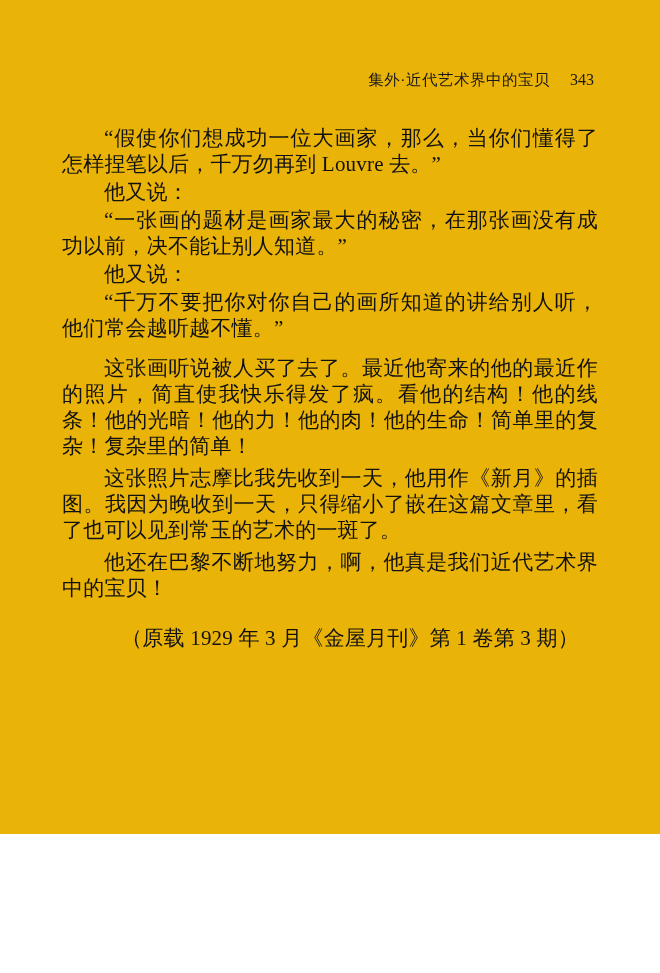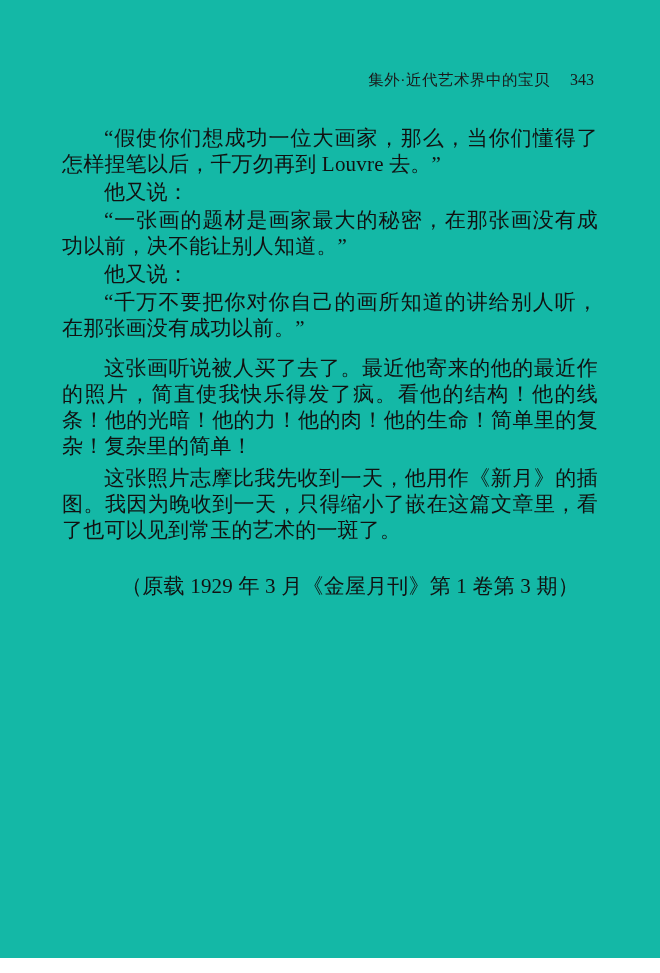--- a/index.html
+++ b/index.html
@@ -12,24 +12,24 @@
     height: 973px;
     font-family: "Liberation Serif", "DejaVu Serif", serif;
     color: #1a1a1a;
     position: relative;
     overflow: hidden;
   }
   .page {
     position: absolute;
     left: 0; top: 0;
     width: 660px;
-    height: 958px;
+    height: 834px;
     box-sizing: border-box;
     padding: 70px 62px 40px 62px;
-    background: #14b8a6;
+    background: #eab308;
   }
   .header {
     display: flex;
     justify-content: flex-end;
     align-items: baseline;
     margin: 0 0 34px 0;
     padding-right: 4px;
   }
   .header-title {
     font-size: 15.5px;
@@ -72,25 +72,26 @@
   <div class="header">
     <span class="header-title">集外·近代艺术界中的宝贝</span>
     <span class="header-pageno">343</span>
   </div>
 
   <div class="body-text">
     <p>“假使你们想成功一位大画家，那么，当你们懂得了怎样捏笔以后，千万勿再到 Louvre 去。”</p>
     <p>他又说：</p>
     <p>“一张画的题材是画家最大的秘密，在那张画没有成功以前，决不能让别人知道。”</p>
     <p>他又说：</p>
-    <p>“千万不要把你对你自己的画所知道的讲给别人听，在那张画没有成功以前。”</p>
+    <p>“千万不要把你对你自己的画所知道的讲给别人听，他们常会越听越不懂。”</p>
     <div class="spacer-sm"></div>
     <div class="spacer-sm"></div>
     <div class="spacer-sm"></div>
     <p>这张画听说被人买了去了。最近他寄来的他的最近作的照片，简直使我快乐得发了疯。看他的结构！他的线条！他的光暗！他的力！他的肉！他的生命！简单里的复杂！复杂里的简单！</p>
     <div class="spacer-sm"></div>
     <p>这张照片志摩比我先收到一天，他用作《新月》的插图。我因为晚收到一天，只得缩小了嵌在这篇文章里，看了也可以见到常玉的艺术的一斑了。</p>
     <div class="spacer-sm"></div>
+    <p>他还在巴黎不断地努力，啊，他真是我们近代艺术界中的宝贝！</p>
   </div>
 
   <div class="colophon">（原载 1929 年 3 月《金屋月刊》第 1 卷第 3 期）</div>
 
 </div>
 
 </body></html>

